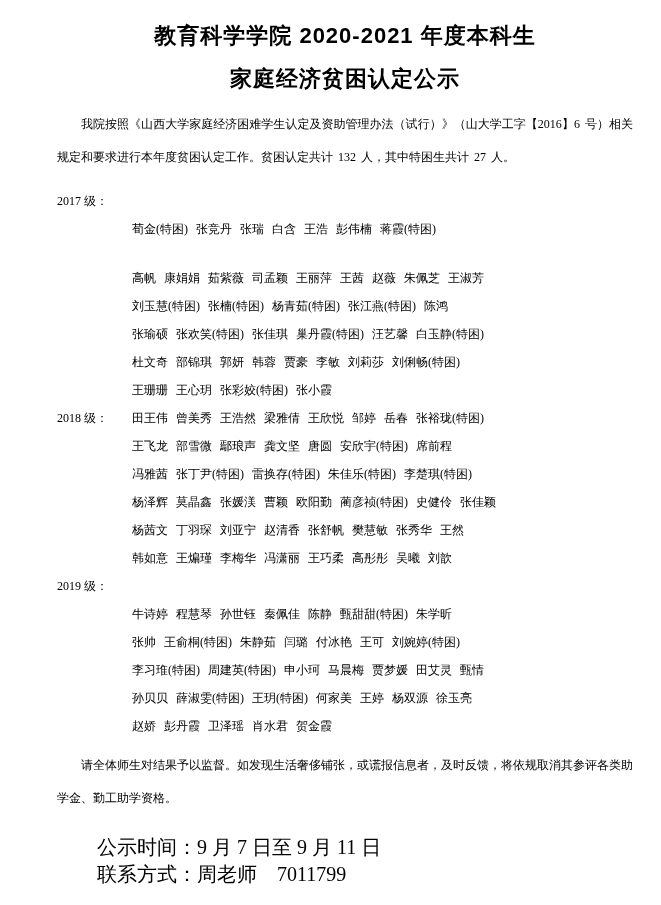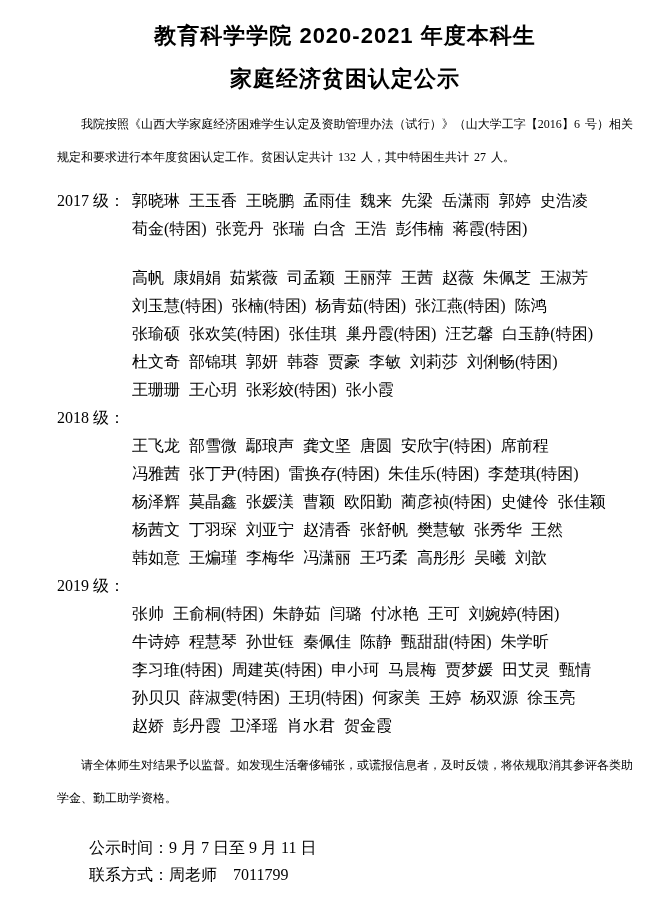--- a/index.html
+++ b/index.html
@@ -40,55 +40,54 @@
     line-height: 33px;
     text-align: justify;
     word-spacing: 2px;
   }
   .para.first-indent { text-indent: 2em; }
   .intro { margin-top: 9px; }
   .sections { margin-top: 13px; }
   .name-row {
     display: flex;
     align-items: flex-end;
-    font-size: 16px;
+    font-size: 12px;
     line-height: 28px;
   }
   .grade-label {
     flex: 0 0 75px;
     white-space: nowrap;
   }
   .names {
     flex: 1;
     word-spacing: 5px;
     white-space: nowrap;
   }
   .blank-row { height: 21px; }
   .supervision { margin-top: 9px; }
   .footer-line {
     margin: 0;
     padding-left: 2em;
-    font-size: 16px;
+    font-size: 20px;
     line-height: 27px;
   }
   .publicity { margin-top: 19px; }
 </style>
 </head>
 <body>
 
 <div class="doc">
   <h1 class="doc-title">教育科学学院 2020-2021 年度本科生</h1>
   <h1 class="doc-title second">家庭经济贫困认定公示</h1>
 
   <p class="para first-indent intro">我院按照《山西大学家庭经济困难学生认定及资助管理办法（试行）》（山大学工字【2016】6 号）相关规定和要求进行本年度贫困认定工作。贫困认定共计 132 人，其中特困生共计 27 人。</p>
 
   <div class="sections" id="sections">
       <div class="name-row">
         <span class="grade-label">2017 级：</span>
-        <span class="names">郭晓琳 王玉香 王晓鹏 孟雨佳 魏来 先梁 岳潇雨 郭婷 史浩凌</span>
       </div>
       <div class="name-row">
         <span class="grade-label"></span>
         <span class="names">荀金(特困) 张竞丹 张瑞 白含 王浩 彭伟楠 蒋霞(特困)</span>
       </div>
       <div class="blank-row"></div>
       <div class="name-row">
         <span class="grade-label"></span>
         <span class="names">高帆 康娟娟 茹紫薇 司孟颖 王丽萍 王茜 赵薇 朱佩芝 王淑芳</span>
       </div>
@@ -103,20 +102,21 @@
       <div class="name-row">
         <span class="grade-label"></span>
         <span class="names">杜文奇 部锦琪 郭妍 韩蓉 贾豪 李敏 刘莉莎 刘俐畅(特困)</span>
       </div>
       <div class="name-row">
         <span class="grade-label"></span>
         <span class="names">王珊珊 王心玥 张彩姣(特困) 张小霞</span>
       </div>
       <div class="name-row">
         <span class="grade-label">2018 级：</span>
+        <span class="names">田王伟 曾美秀 王浩然 梁雅倩 王欣悦 邹婷 岳春 张裕珑(特困)</span>
       </div>
       <div class="name-row">
         <span class="grade-label"></span>
         <span class="names">王飞龙 部雪微 鄢琅声 龚文坚 唐圆 安欣宇(特困) 席前程</span>
       </div>
       <div class="name-row">
         <span class="grade-label"></span>
         <span class="names">冯雅茜 张丁尹(特困) 雷换存(特困) 朱佳乐(特困) 李楚琪(特困)</span>
       </div>
       <div class="name-row">
@@ -129,25 +129,25 @@
       </div>
       <div class="name-row">
         <span class="grade-label"></span>
         <span class="names">韩如意 王煸瑾 李梅华 冯潇丽 王巧柔 高彤彤 吴曦 刘歆</span>
       </div>
       <div class="name-row">
         <span class="grade-label">2019 级：</span>
       </div>
       <div class="name-row">
         <span class="grade-label"></span>
-        <span class="names">张帅 王俞桐(特困) 朱静茹 闫璐 付冰艳 王可 刘婉婷(特困)</span>
+        <span class="names">牛诗婷 程慧琴 孙世钰 秦佩佳 陈静 甄甜甜(特困) 朱学昕</span>
       </div>
       <div class="name-row">
         <span class="grade-label"></span>
-        <span class="names">牛诗婷 程慧琴 孙世钰 秦佩佳 陈静 甄甜甜(特困) 朱学昕</span>
+        <span class="names">张帅 王俞桐(特困) 朱静茹 闫璐 付冰艳 王可 刘婉婷(特困)</span>
       </div>
       <div class="name-row">
         <span class="grade-label"></span>
         <span class="names">李习琟(特困) 周建英(特困) 申小珂 马晨梅 贾梦媛 田艾灵 甄情</span>
       </div>
       <div class="name-row">
         <span class="grade-label"></span>
         <span class="names">孙贝贝 薛淑雯(特困) 王玥(特困) 何家美 王婷 杨双源 徐玉亮</span>
       </div>
       <div class="name-row">

